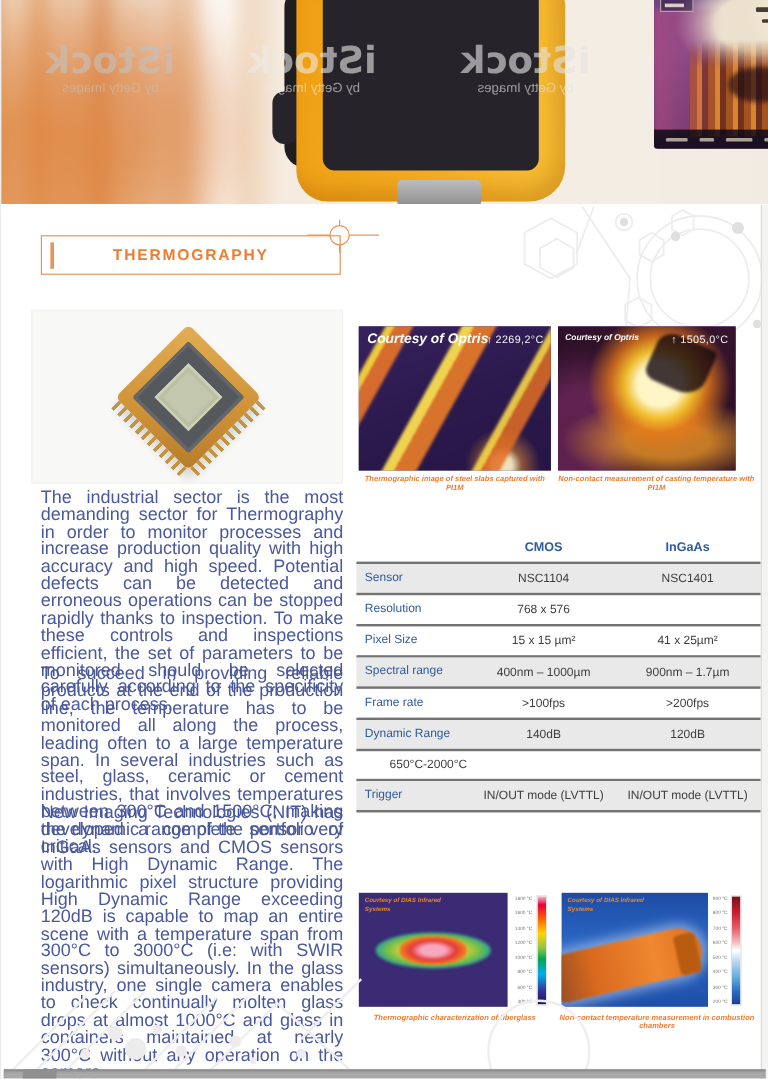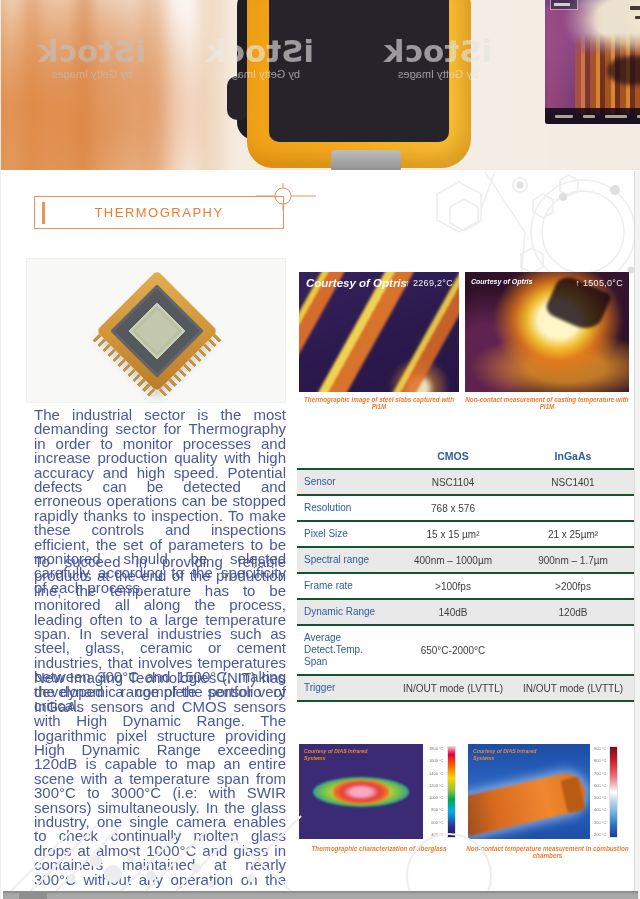--- a/index.html
+++ b/index.html
@@ -62,21 +62,21 @@
   .decor { position:absolute; pointer-events:none; }
   .right-strip { position:absolute; right:0; top:171px; bottom:0; width:6px; background:#f3f3f2; border-left:1px solid #dcdcdc; }
   .footer-bar { position:absolute; left:2px; right:2px; bottom:0; height:8px; background:#a9a9a9;
       box-shadow:inset 0 2px 2px rgba(0,0,0,.18); }
   .footer-bar i { position:absolute; left:16px; top:0; width:28px; height:100%; background:#8f8f8f; display:block; }
 
   
   .title-box { position:absolute; left:33px; top:196px; width:250px; height:33px; border:1px solid #e8935a;
       display:flex; align-items:center; justify-content:center; background:#fff; }
   .title-tick { position:absolute; left:7px; top:5px; width:3px; height:22px; background:#e8935a; }
-  .page-title { font-size:13px; font-weight:normal; letter-spacing:1.5px; color:#ED7D31; }
+  .page-title { font-size:13px; font-weight:bold; letter-spacing:1.5px; color:#ED7D31; }
 
   
   .chip-photo { position:absolute; left:25px; top:258px; width:260px; height:145px; background:#f8f8f6;
       box-shadow:inset 0 0 0 1px #f0f0ee; overflow:hidden; }
   .chip-wrap { position:absolute; left:88px; top:30px; width:86px; height:86px; transform:rotate(45deg); }
   .chip-outer { position:absolute; inset:0; background:linear-gradient(135deg,#e2ae55,#cf9136 60%,#b87c2a); border-radius:5px;
       box-shadow:6px 6px 10px rgba(0,0,0,.15); }
   .chip-pins-b { position:absolute; left:4px; top:100%; width:80px; height:9px;
       background:repeating-linear-gradient(90deg,#c2943f 0 3px, transparent 3px 7px); }
   .chip-pins-r { position:absolute; left:100%; top:4px; width:9px; height:80px;
@@ -88,21 +88,21 @@
 
   
   .body-p { position:absolute; left:33px; width:252px; font-size:15px; line-height:14.4px;
       color:#4a589c; text-align:justify; }
   .p1 { top:408px; } .p2 { top:555px; } .p3 { top:671px; }
 
   
   .gtop { position:absolute; left:298px; top:272px; width:330px; }
   .gt-img { position:absolute; top:0; height:120px; overflow:hidden; }
   .gt-img.l { left:0; width:160px; background:#2c1a4e; }
-  .gt-img.r { left:166px; width:164px; background:#4c1d95; }
+  .gt-img.r { left:166px; width:148px; background:#4c1d95; }
   .slabs { position:absolute; inset:-20px;
       background:
         linear-gradient(119deg, transparent 0 18%, rgba(247,210,60,.95) 19% 21%, rgba(232,116,42,.9) 21% 26%, transparent 27% 40%,
           rgba(250,220,80,.95) 41% 44%, rgba(235,125,40,.9) 44% 50%, transparent 51% 66%,
           rgba(248,214,70,.9) 67% 69%, rgba(226,110,36,.85) 69% 74%, transparent 75%),
         radial-gradient(circle at 70% 85%, rgba(255,246,200,.9) 0 4%, rgba(240,150,50,.5) 8%, transparent 16%),
         linear-gradient(160deg,#3a2462 0%, #2c1a4e 50%, #241440 100%);
       filter:blur(1px); }
   .cast { position:absolute; inset:-14px;
       background:
@@ -117,21 +117,21 @@
   .credit.big { left:7px; top:5px; font-size:11.5px; }
   .credit.small { left:6px; top:6px; font-size:7px; }
   .reading { position:absolute; right:6px; top:6px; z-index:3; color:#f2f2f2; font-size:9px; letter-spacing:.3px; }
   .gt-cap { position:absolute; top:124px; font-size:6.3px; font-style:italic; font-weight:bold; color:#ED7D31; text-align:center; }
   .gt-cap.l { left:0; width:160px; } .gt-cap.r { left:166px; width:164px; }
 
   
   .spec-table { position:absolute; left:296px; top:444px; width:337px; font-size:10px; }
   .tr { display:flex; align-items:center; }
   .tr.shade { background:#e9e9e9; }
-  .tr { border-bottom:2px solid #14532d; }
+  .tr { border-bottom:2px solid #737373; }
   .td { padding:6px 4px; }
   .td.lab { width:96px; padding-left:7px; color:#2e5c9c; line-height:12px; }
   .td.val { width:120px; text-align:center; color:#3d3d3d; }
   .tr.head { height:26px; }
   .tr.head .td.val { color:#2e5c9c; font-weight:bold; font-size:10.5px; }
 
   
   .gbottom { position:absolute; left:298px; top:744px; width:332px; height:116px; }
   .gb-img { position:absolute; top:0; height:95px; overflow:hidden; }
   .gb-img.fiber { left:0; width:124px; background:#3b2a74; }
@@ -281,39 +281,38 @@
       <div class="td val">NSC1104</div>
       <div class="td val">NSC1401</div>
     </div>
     <div class="tr">
       <div class="td lab">Resolution</div>
       <div class="td val">768 x 576</div>
     </div>
     <div class="tr">
       <div class="td lab">Pixel Size</div>
       <div class="td val">15 x 15 µm²</div>
-      <div class="td val">21 x 25µm²</div>
+      <div class="td val">41 x 25µm²</div>
     </div>
     <div class="tr shade">
       <div class="td lab">Spectral range</div>
       <div class="td val">400nm – 1000µm</div>
       <div class="td val">900nm – 1.7µm</div>
     </div>
     <div class="tr">
       <div class="td lab">Frame rate</div>
       <div class="td val">&gt;100fps</div>
       <div class="td val">&gt;200fps</div>
     </div>
     <div class="tr shade">
       <div class="td lab">Dynamic Range</div>
       <div class="td val">140dB</div>
       <div class="td val">120dB</div>
     </div>
     <div class="tr">
-      <div class="td lab">Average Detect.Temp. Span</div>
       <div class="td val">650°C-2000°C</div>
     </div>
     <div class="tr shade">
       <div class="td lab">Trigger</div>
       <div class="td val">IN/OUT mode (LVTTL)</div>
       <div class="td val">IN/OUT mode (LVTTL)</div>
     </div>
   </div>
 
   <div class="gbottom">

